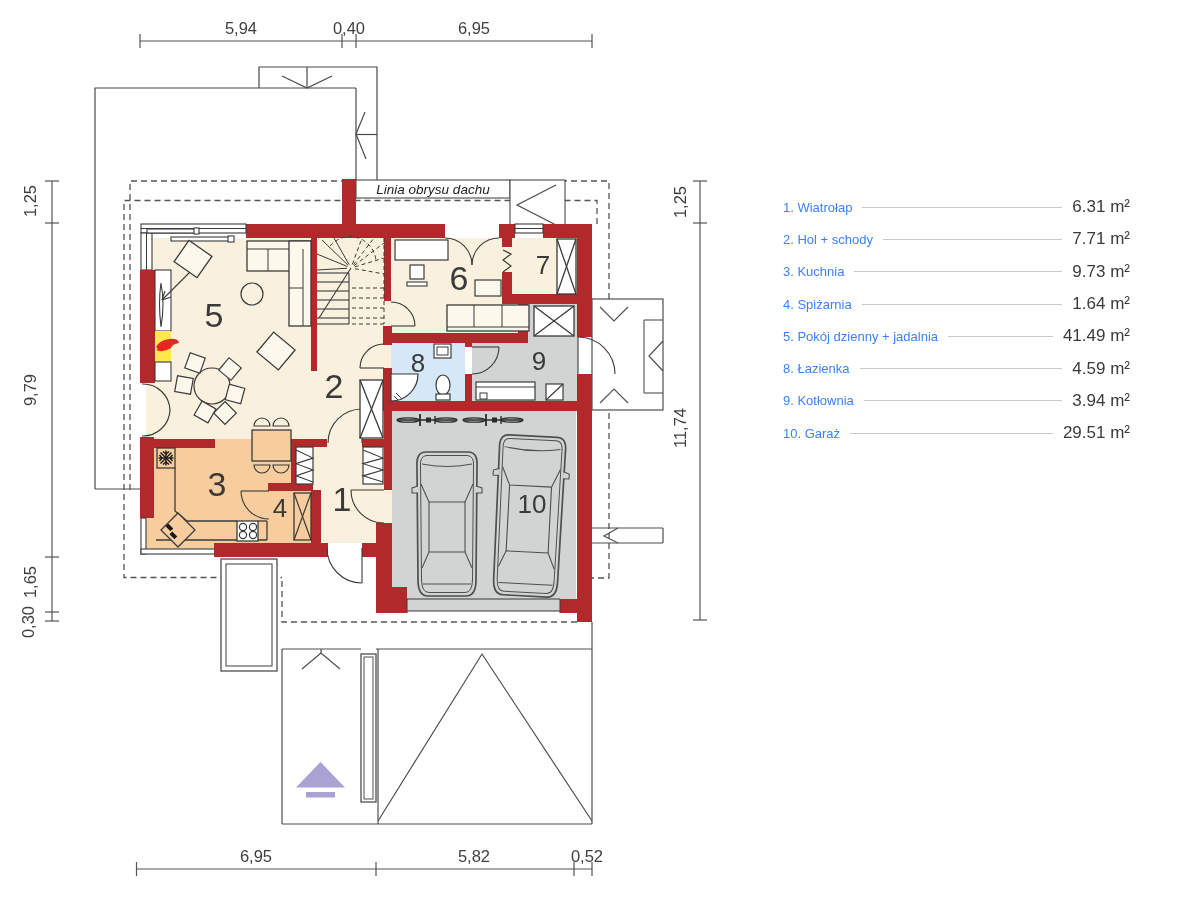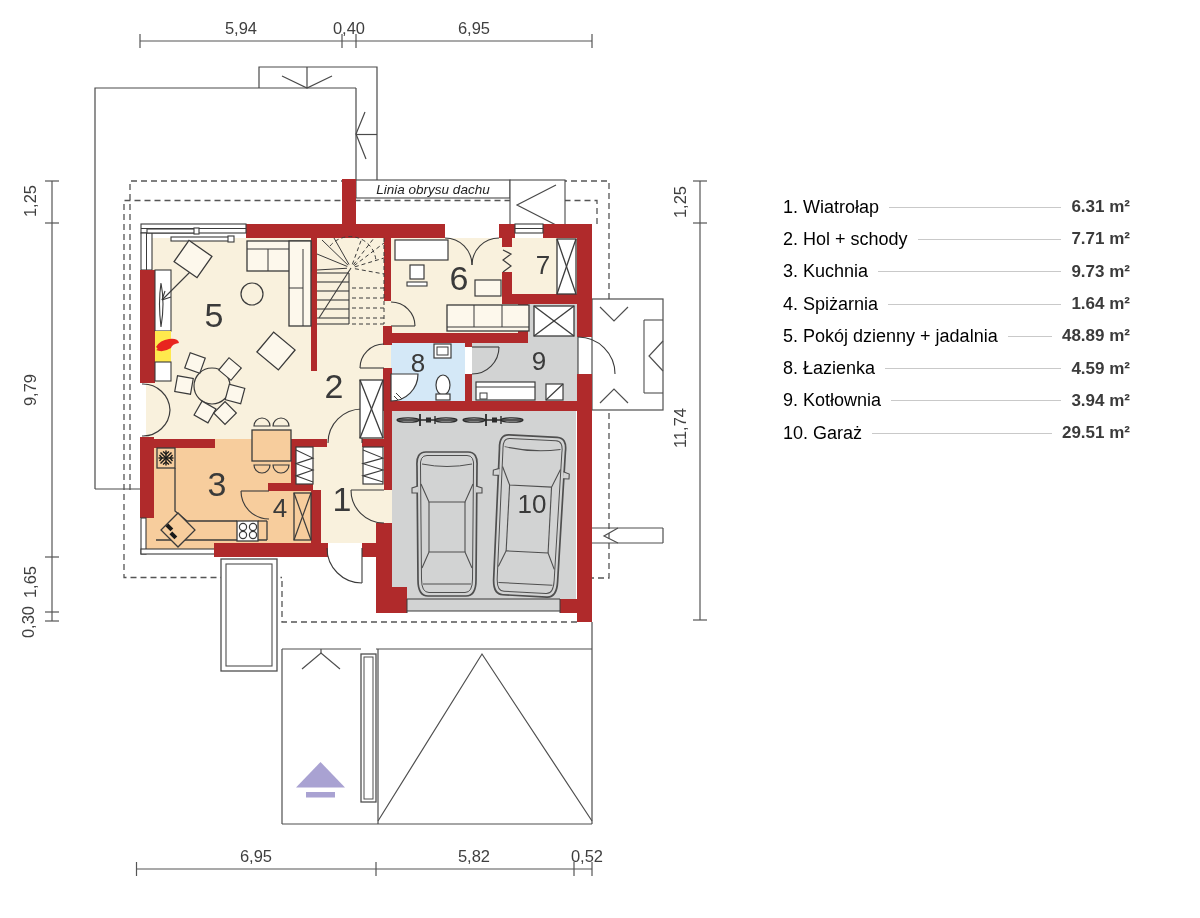--- a/index.html
+++ b/index.html
@@ -1,20 +1,20 @@
 <!DOCTYPE html>
 <html><head><meta charset="utf-8">
 <style>
 html,body{margin:0;padding:0;background:#fff;width:1200px;height:918px;overflow:hidden}
 #plan{position:absolute;left:0;top:0}
 #legend{position:absolute;left:783px;top:191px;width:347px;font-family:"Liberation Sans",sans-serif}
 .row{display:flex;align-items:center;height:32.3px}
-.lbl{color:#000000;font-size:18px;white-space:nowrap}
+.lbl{color:#3b82f6;font-size:13px;white-space:nowrap}
 .ln{flex:1;border-top:1.5px solid #c9c9c9;margin:0 10px}
-.val{color:#3b3b3b;font-size:17px;font-weight:bold;white-space:nowrap}
+.val{color:#3b3b3b;font-size:17px;font-weight:normal;white-space:nowrap}
 </style></head>
 <body>
 <div id="plan">
 <svg width="1200" height="918" viewBox="0 0 1200 918">
       <rect x="0" y="0" width="1200" height="918" fill="#ffffff"></rect>
       <path d="M95,489 L95,88 L356,88" stroke="#4a4a4a" stroke-width="1.2" fill="none"></path>
       <line x1="95" y1="489" x2="140" y2="489" stroke="#4a4a4a" stroke-width="1.2"></line>
       <path d="M259,88 L259,67 L377,67 L377,181" stroke="#4a4a4a" stroke-width="1.2" fill="none"></path>
       <line x1="356" y1="88" x2="356" y2="181" stroke="#4a4a4a" stroke-width="1.2"></line>
       <path d="M282,76 L307,88 L332,76" stroke="#4a4a4a" stroke-width="1.2" fill="none"></path>
@@ -342,21 +342,21 @@
       <span class="val">9.73 m²</span>
     </div>
 <div class="row">
       <span class="lbl">4. Spiżarnia</span>
       <span class="ln"></span>
       <span class="val">1.64 m²</span>
     </div>
 <div class="row">
       <span class="lbl">5. Pokój dzienny + jadalnia</span>
       <span class="ln"></span>
-      <span class="val">48.89 m²</span>
+      <span class="val">41.49 m²</span>
     </div>
 <div class="row">
       <span class="lbl">8. Łazienka</span>
       <span class="ln"></span>
       <span class="val">4.59 m²</span>
     </div>
 <div class="row">
       <span class="lbl">9. Kotłownia</span>
       <span class="ln"></span>
       <span class="val">3.94 m²</span>

